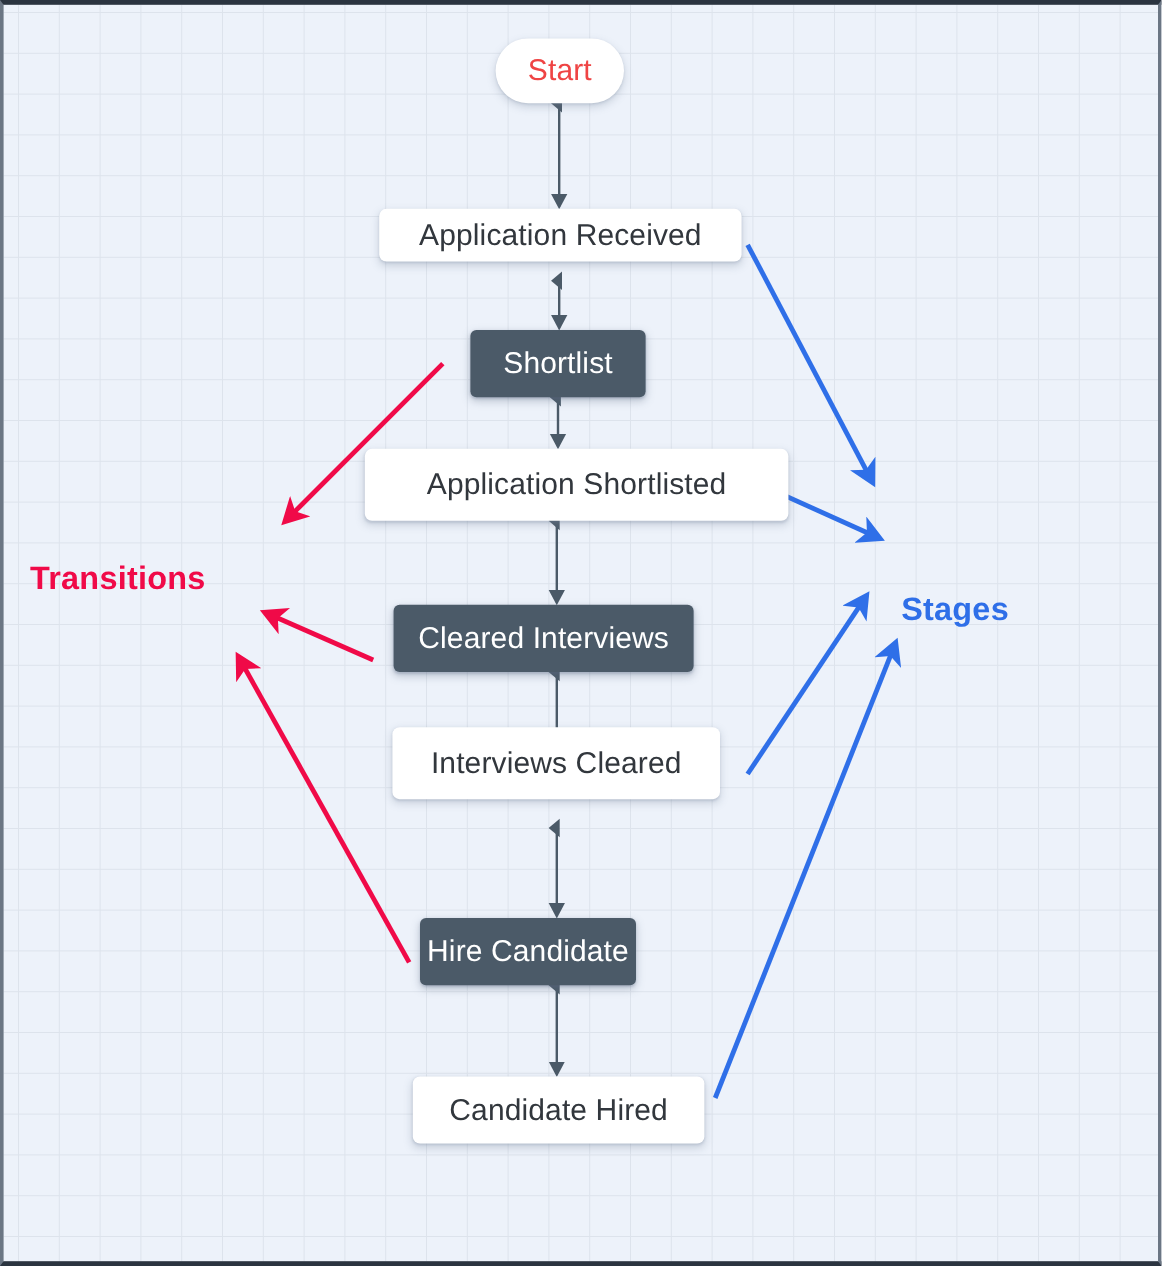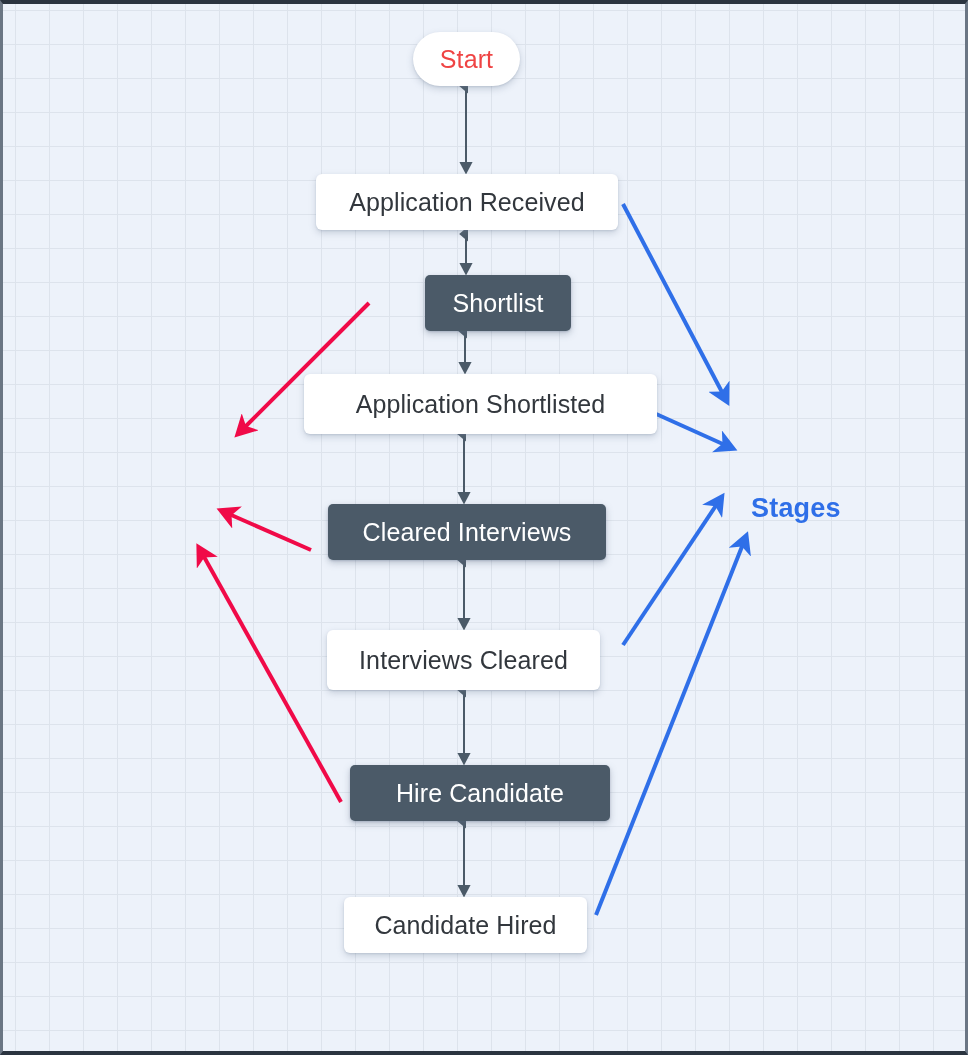--- a/index.html
+++ b/index.html
@@ -109,38 +109,39 @@
         <line x1="631" y1="400" x2="722" y2="441" stroke="#2f6fe8" stroke-width="4" marker-end="url(#blue-arrow)"></line>
         <line x1="620" y1="641" x2="714" y2="500" stroke="#2f6fe8" stroke-width="4" marker-end="url(#blue-arrow)"></line>
         <line x1="593" y1="911" x2="740" y2="540" stroke="#2f6fe8" stroke-width="4" marker-end="url(#blue-arrow)"></line>
       </g>
   </svg>
 
   <div id="node-layer">
       <div class="node node-start" style="left: 410px; top: 28px; width: 107px; height: 54px;">
         <span>Start</span>
       </div>
-      <div class="node node-state" style="left: 313px; top: 170px; width: 302px; height: 56px;">
+      <div class="node node-state" style="left: 313px; top: 170px; width: 302px; height: 44px;">
         <span>Application Received</span>
       </div>
-      <div class="node node-transition" style="left: 389px; top: 271px; width: 146px; height: 56px; margin-left: 33px;">
+      <div class="node node-transition" style="left: 389px; top: 271px; width: 146px; height: 56px;">
         <span>Shortlist</span>
       </div>
       <div class="node node-state" style="left: 301px; top: 370px; width: 353px; height: 60px;">
         <span>Application Shortlisted</span>
       </div>
-      <div class="node node-transition" style="left: 325px; top: 500px; width: 278px; height: 56px;">
+      <div class="node node-transition" style="left: 325px; top: 500px; width: 250px; height: 56px;">
         <span>Cleared Interviews</span>
       </div>
-      <div class="node node-state" style="left: 324px; top: 626px; width: 273px; height: 60px;">
+      <div class="node node-state" style="left: 324px; top: 602px; width: 273px; height: 60px;">
         <span>Interviews Cleared</span>
       </div>
-      <div class="node node-transition" style="left: 347px; top: 761px; width: 260px; height: 56px;">
+      <div class="node node-transition" style="left: 347px; top: 761px; width: 180px; height: 56px;">
         <span>Hire Candidate</span>
       </div>
       <div class="node node-state" style="left: 341px; top: 893px; width: 243px; height: 56px;">
         <span>Candidate Hired</span>
       </div>
     </div>
 
+  <div class="legend legend-transitions" style="left: 22px; top: 463px; color: rgb(240, 10, 72);">Transitions</div>
   <div class="legend legend-stages" style="left: 748px; top: 456px; color: rgb(47, 111, 232);">Stages</div>
 
 </div>
 
 </body></html>

